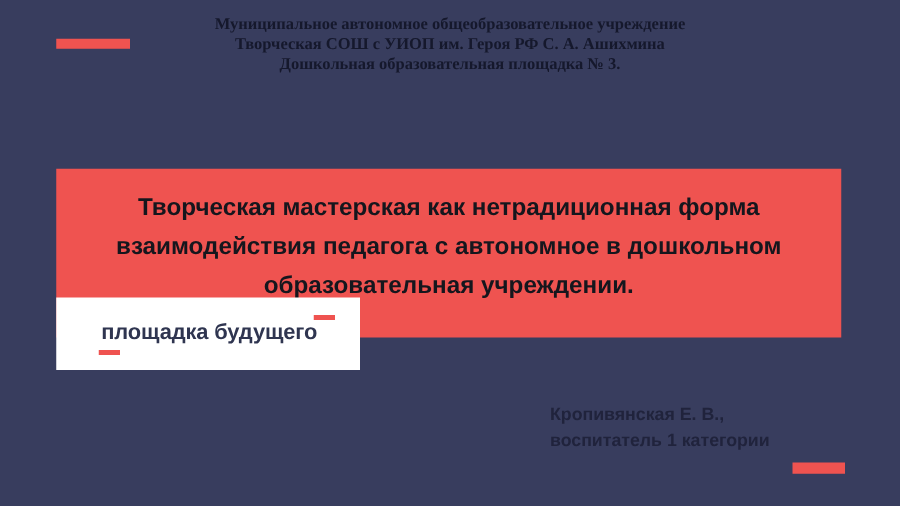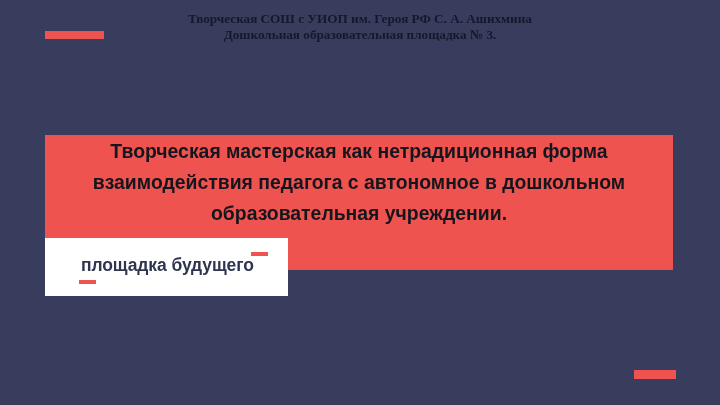--- a/index.html
+++ b/index.html
@@ -58,21 +58,21 @@
     position: absolute;
     left: 45px;
     top: 135px;
     width: 628px;
     height: 135px;
     background: #ef5350;
     box-sizing: border-box;
     display: flex;
     align-items: flex-start;
     justify-content: center;
-    padding-top: 1px;
+    padding-top: 16px;
   }
   #title-text {
     width: 600px;
     text-align: center;
     color: #15161d;
     font-weight: bold;
     font-size: 19.4px;
     line-height: 31px;
   }
   #title-text .title-line {
@@ -140,36 +140,41 @@
   }
 </style>
 </head>
 <body>
 
 <div id="slide">
 
   <div class="deco-bar" id="deco-top-left"></div>
 
   <div id="org-header">
+    <span class="org-line">Муниципальное автономное общеобразовательное учреждение</span>
     <span class="org-line">Творческая СОШ с УИОП им. Героя РФ С. А. Ашихмина</span>
     <span class="org-line">Дошкольная образовательная площадка № 3.</span>
   </div>
 
   <div id="title-block">
     <div id="title-text">
       <span class="title-line">Творческая мастерская как нетрадиционная форма</span>
       <span class="title-line">взаимодействия педагога с автономное в дошкольном</span>
       <span class="title-line">образовательная учреждении.</span>
     </div>
   </div>
 
   <div id="logo-card">
     <div id="logo-inner">
       <div class="logo-dash" id="logo-dash-bottom-left"></div>
       <div class="logo-dash" id="logo-dash-top-right"></div>
       <div id="logo-text">площадка будущего</div>
     </div>
   </div>
 
+  <div id="author-block">
+    <span class="author-line">Кропивянская Е. В.,</span>
+    <span class="author-line">воспитатель 1 категории</span>
+  </div>
 
   <div class="deco-bar" id="deco-bottom-right"></div>
 
 </div>
 
 </body></html>

